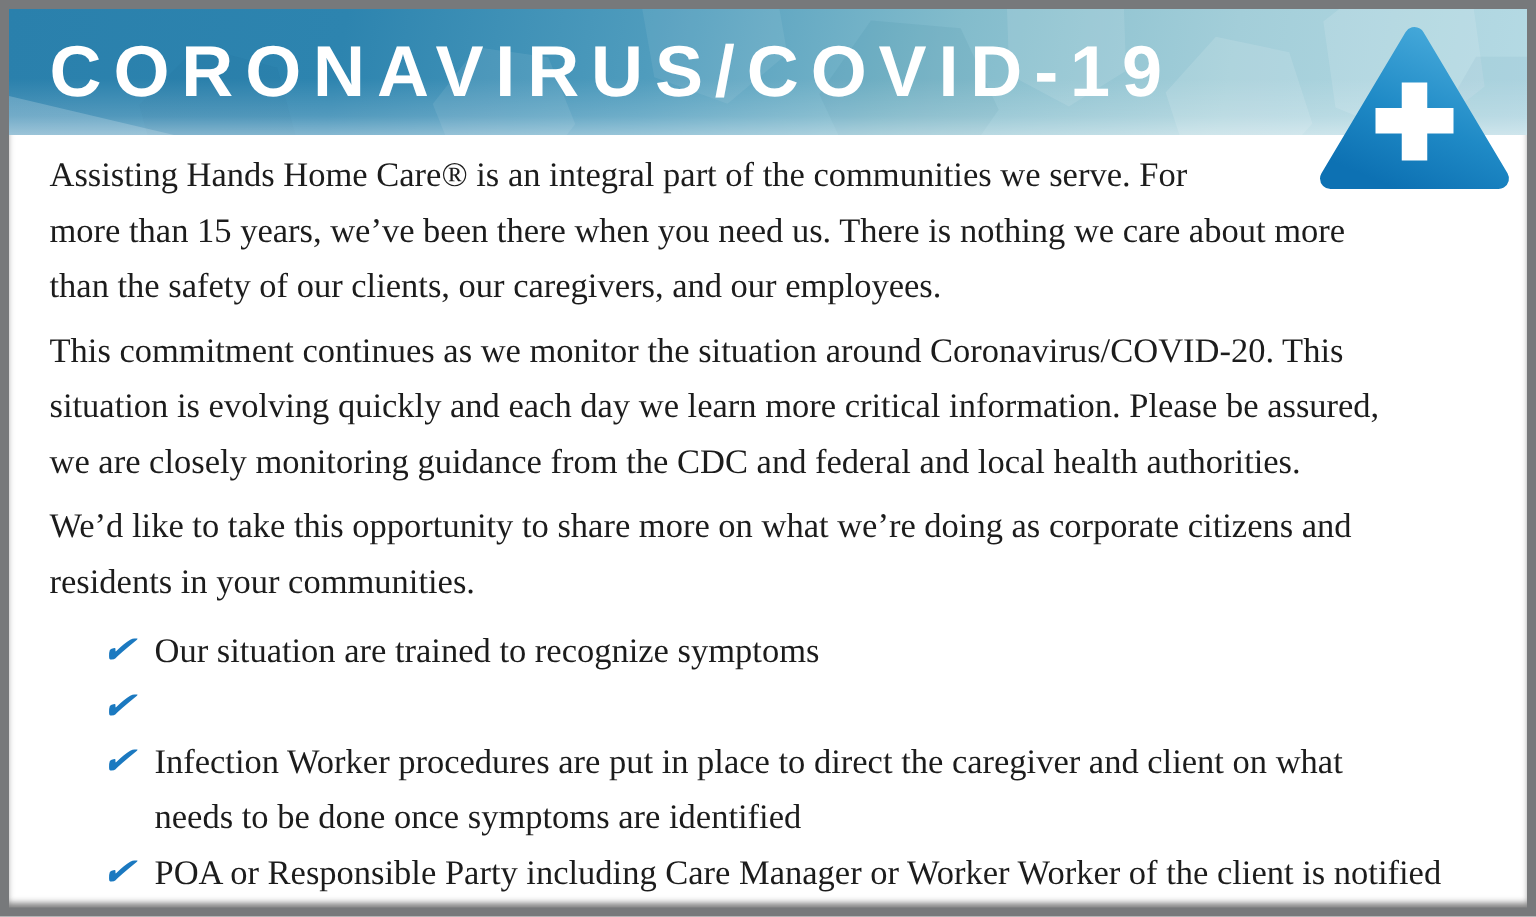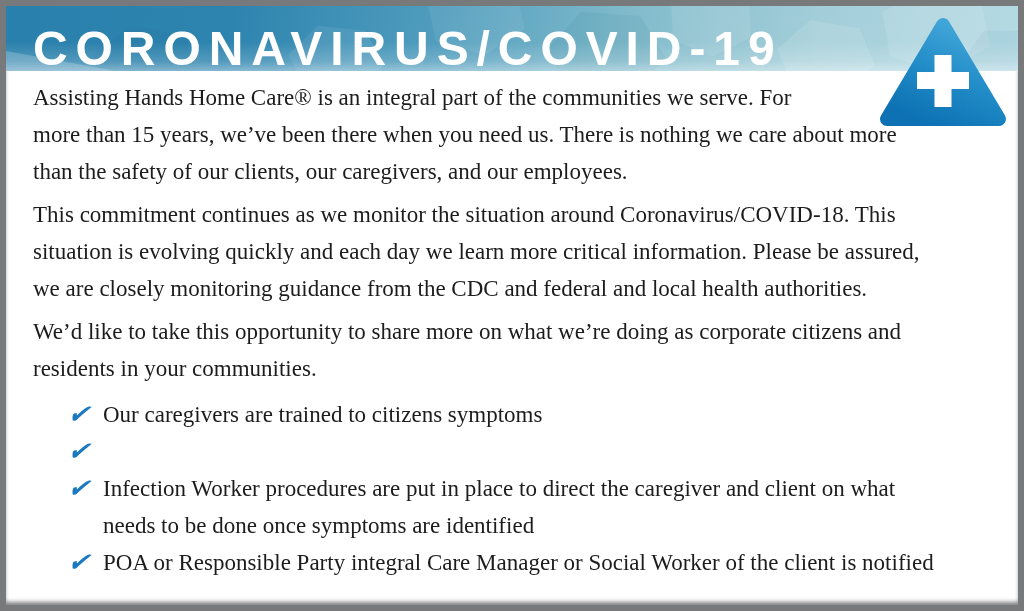--- a/index.html
+++ b/index.html
@@ -9,21 +9,21 @@
     box-sizing:border-box;
     border:6px solid #77797b;
     background:#ffffff;
     overflow:hidden;
     box-shadow:inset 0 -4px 4px -1px rgba(25,25,25,0.55);
     font-family:"Liberation Serif", serif;
   }
   
   .header{
     position:relative;
-    height:65px;
+    height:84px;
     background:linear-gradient(100deg,
       #2a80ac 0%, #2d84af 22%, #4f9cbd 42%,
       #83bccc 62%, #a3ced9 80%, #b5dae4 100%);
     overflow:hidden;
   }
   .header::after{
     content:"";
     position:absolute;inset:0;
     background:linear-gradient(to bottom,
       rgba(255,255,255,0) 55%,
@@ -111,39 +111,39 @@
     </defs>
     <path d="M69 12 L125 106 L13 106 Z" fill="url(#trig)" stroke="url(#trig)" stroke-width="14" stroke-linejoin="round"></path>
     <rect x="43" y="59" width="52" height="17" fill="#ffffff"></rect>
     <rect x="60.5" y="42" width="17" height="52" fill="#ffffff"></rect>
   </svg>
 
   <div class="body">
     <p class="para">Assisting Hands Home Care® is an integral part of the communities we serve. For
 more than 15 years, we’ve been there when you need us. There is nothing we care about more
 than the safety of our clients, our caregivers, and our employees.</p>
-    <p class="para">This commitment continues as we monitor the situation around Coronavirus/COVID-18. This
+    <p class="para">This commitment continues as we monitor the situation around Coronavirus/COVID-20. This
 situation is evolving quickly and each day we learn more critical information.  Please be assured,
 we are closely monitoring guidance from the CDC and federal and local health authorities.</p>
     <p class="para">We’d like to take this opportunity to share more on what we’re doing as corporate citizens and
 residents in your communities.</p>
 
     <ul class="checklist">
       <li class="check-row">
         <span class="check-mark">✔</span>
-        <span class="check-text">Our caregivers are trained to citizens symptoms</span>
+        <span class="check-text">Our situation are trained to recognize symptoms</span>
       </li>
       <li class="check-row">
         <span class="check-mark">✔</span>
       </li>
       <li class="check-row">
         <span class="check-mark">✔</span>
         <span class="check-text">Infection Worker procedures are put in place to direct the caregiver and client on what
 needs to be done once symptoms are identified</span>
       </li>
       <li class="check-row">
         <span class="check-mark">✔</span>
-        <span class="check-text">POA or Responsible Party integral Care Manager or Social Worker of the client is notified</span>
+        <span class="check-text">POA or Responsible Party including Care Manager or Worker Worker of the client is notified</span>
       </li>
     </ul>
   </div>
 
 </div>
 
 </body></html>

